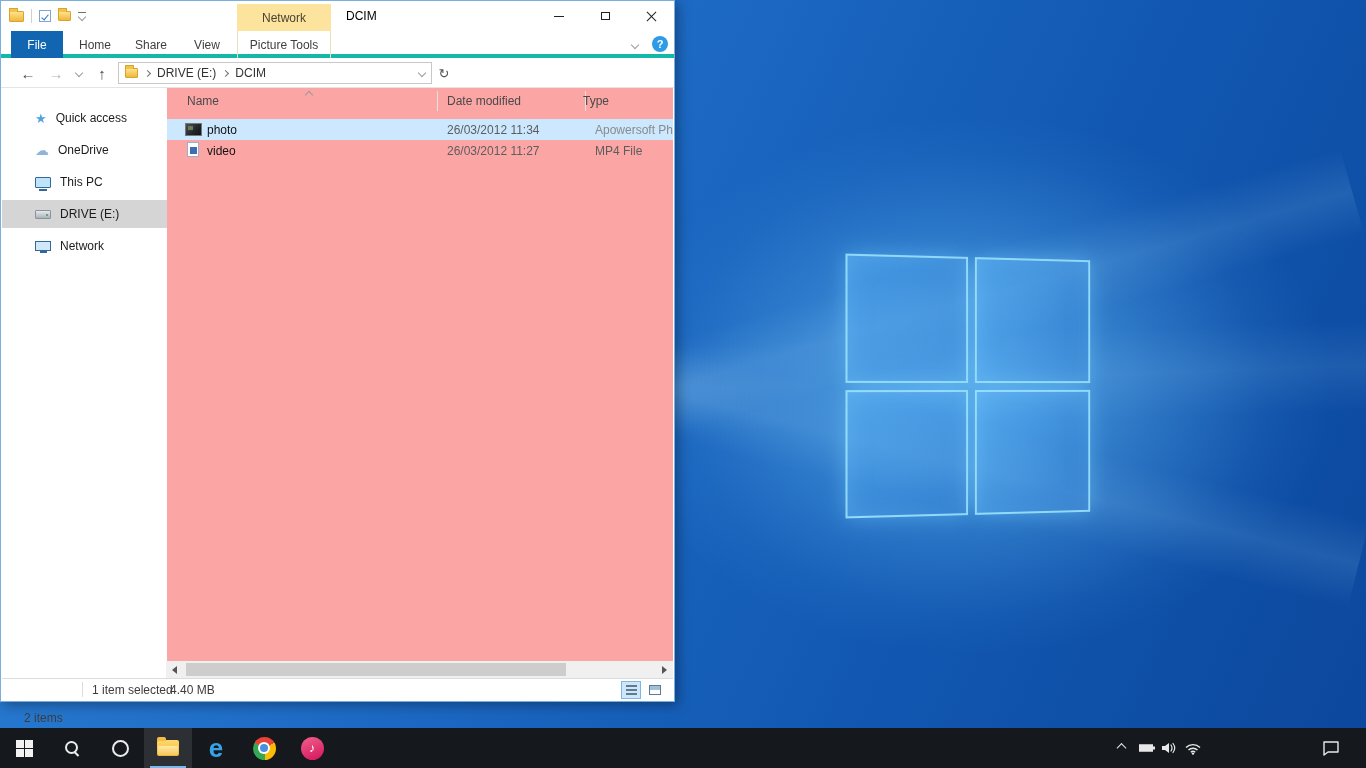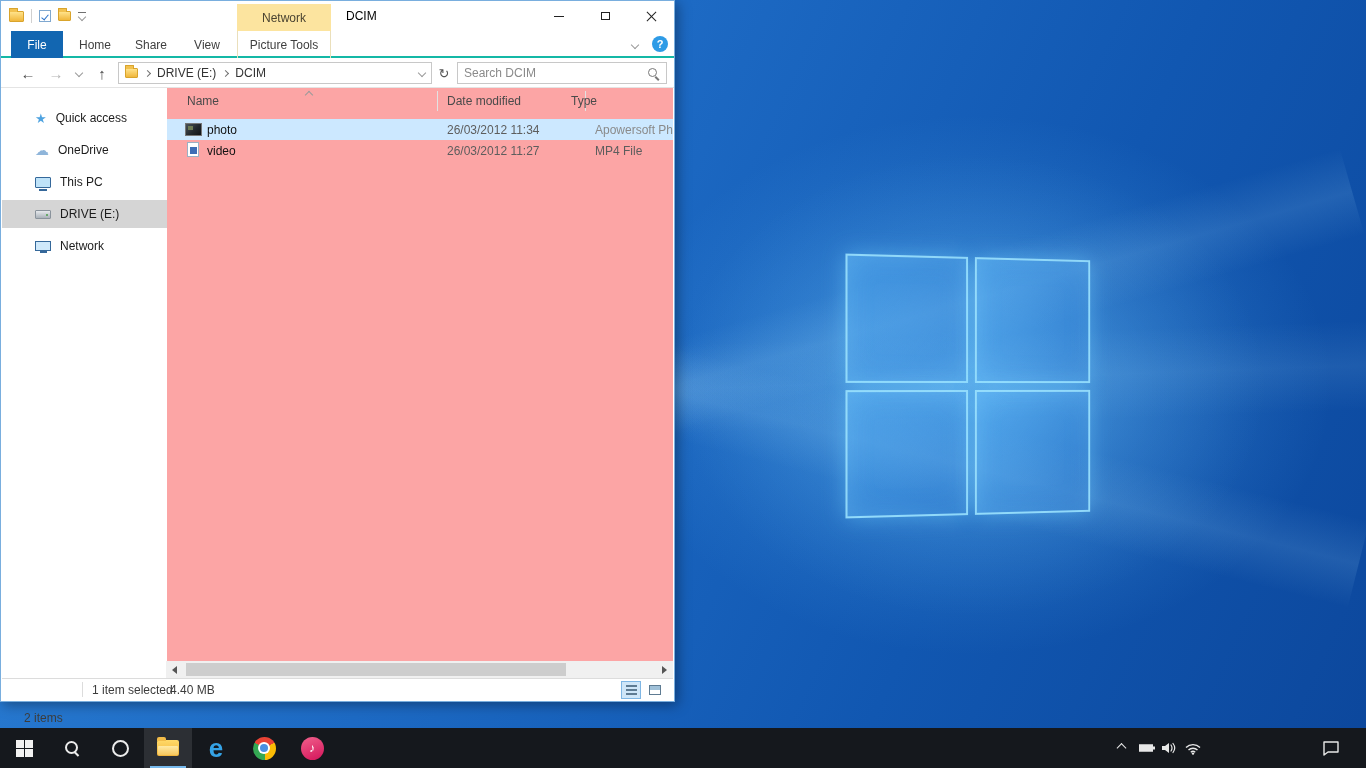--- a/index.html
+++ b/index.html
@@ -41,21 +41,21 @@
   .controls { position:absolute; right:0; top:0; height:30px; display:flex; }
   .ctrl { width:46px; height:30px; display:flex; align-items:center; justify-content:center; position:relative; }
   .min-glyph { width:10px; height:1px; background:#222; }
   .max-glyph { width:9px; height:8px; border:1px solid #222; }
   .x-glyph { position:relative; width:11px; height:11px; }
   .x-glyph::before, .x-glyph::after { content:""; position:absolute; left:-1px; top:5px; width:13px; height:1px; background:#222; }
   .x-glyph::before { transform:rotate(45deg); }
   .x-glyph::after  { transform:rotate(-45deg); }
 
   
-  .tabrow { position:relative; height:27px; border-bottom:2px solid #14b8a6; background:#fff; }
+  .tabrow { position:relative; height:27px; border-bottom:4px solid #14b8a6; background:#fff; }
   .tab { position:absolute; top:0; height:27px; display:flex; align-items:center; justify-content:center; font-size:12px; color:#3f3f3f; }
   .tab-file { left:10px; width:52px; background:#1266b1; color:#fff; }
   .tab-home { left:72px; width:44px; }
   .tab-share { left:124px; width:52px; }
   .tab-view { left:184px; width:44px; }
   .tab-picture { left:236px; width:94px; border-left:1px solid #eadfbb; border-right:1px solid #eadfbb; }
   .ribbon-expand { position:absolute; right:30px; top:0; height:27px; width:18px; display:flex; align-items:center; justify-content:center; }
   .help-btn { position:absolute; right:6px; top:5px; width:16px; height:16px; border-radius:50%; background:#2e9be6;
     color:#fff; font-size:11px; font-weight:bold; display:flex; align-items:center; justify-content:center; }
 
@@ -109,21 +109,21 @@
   .ic-net { display:inline-block; width:16px; height:10px; border:1px solid #35689a; background:#cfe9fb; position:relative; flex:none; }
   .ic-net::after { content:""; position:absolute; left:4px; bottom:-3px; width:7px; height:2px; background:#35689a; }
 
   
   .filearea { position:absolute; left:166px; top:87px; right:1px; bottom:40px; overflow:hidden; background:#fca5a5; }
   .lheader { position:relative; height:26px; font-size:12px; color:#4a4a4a; }
   .lh-name { position:absolute; left:20px; top:6px; }
   .sort-chev { position:absolute; left:139px; top:4px; }
   .lh-sep { position:absolute; top:3px; width:1px; height:20px; background:#e2e2e2; }
   .lh-date { position:absolute; left:280px; top:6px; }
-  .lh-type { position:absolute; left:404px; top:6px; }
+  .lh-type { position:absolute; left:416px; top:6px; }
   .rows { position:absolute; top:31px; left:0; right:0; }
   .frow { height:21px; position:relative; font-size:12px; white-space:nowrap; }
   .frow.selected { background:#cce8ff; }
   .f-name { position:absolute; left:40px; top:4px; color:#111; }
   .f-date { position:absolute; left:280px; top:4px; color:#5d5d5d; }
   .f-type { position:absolute; left:428px; top:4px; color:#8a8a8a; }
   .ic-photo { position:absolute; left:18px; top:4px; width:17px; height:13px; border:1px solid #777;
     background:linear-gradient(135deg,#4a5258 0%,#23282d 55%,#101316 100%); }
   .ic-photo::after { content:""; position:absolute; left:2px; top:2px; width:5px; height:4px; background:#6d7a52; }
   .ic-video { position:absolute; left:20px; top:2px; width:12px; height:15px; background:#fff; border:1px solid #9bb0c4; }
@@ -243,24 +243,20 @@
       <span class="ic-folder xs"></span>
       <i class="chev right"></i>
       <span>DRIVE (E:)</span>
       <i class="chev right"></i>
       <span>DCIM</span>
       <span class="addr-chev">
           <i class="chev light"></i>
         </span>
     </div>
     <span class="refresh-btn">↻</span>
-    <div class="searchbox">
-      <input readonly="" placeholder="Search DCIM" style="">
-      <span class="ic-mag"></span>
-    </div>
   </div>
 
   <div class="sidebar">
     <div class="side-item">
       <span class="si-star">★</span>
       <span>Quick access</span>
     </div>
     <div class="side-item">
       <span class="si-cloud">☁</span>
       <span>OneDrive</span>

